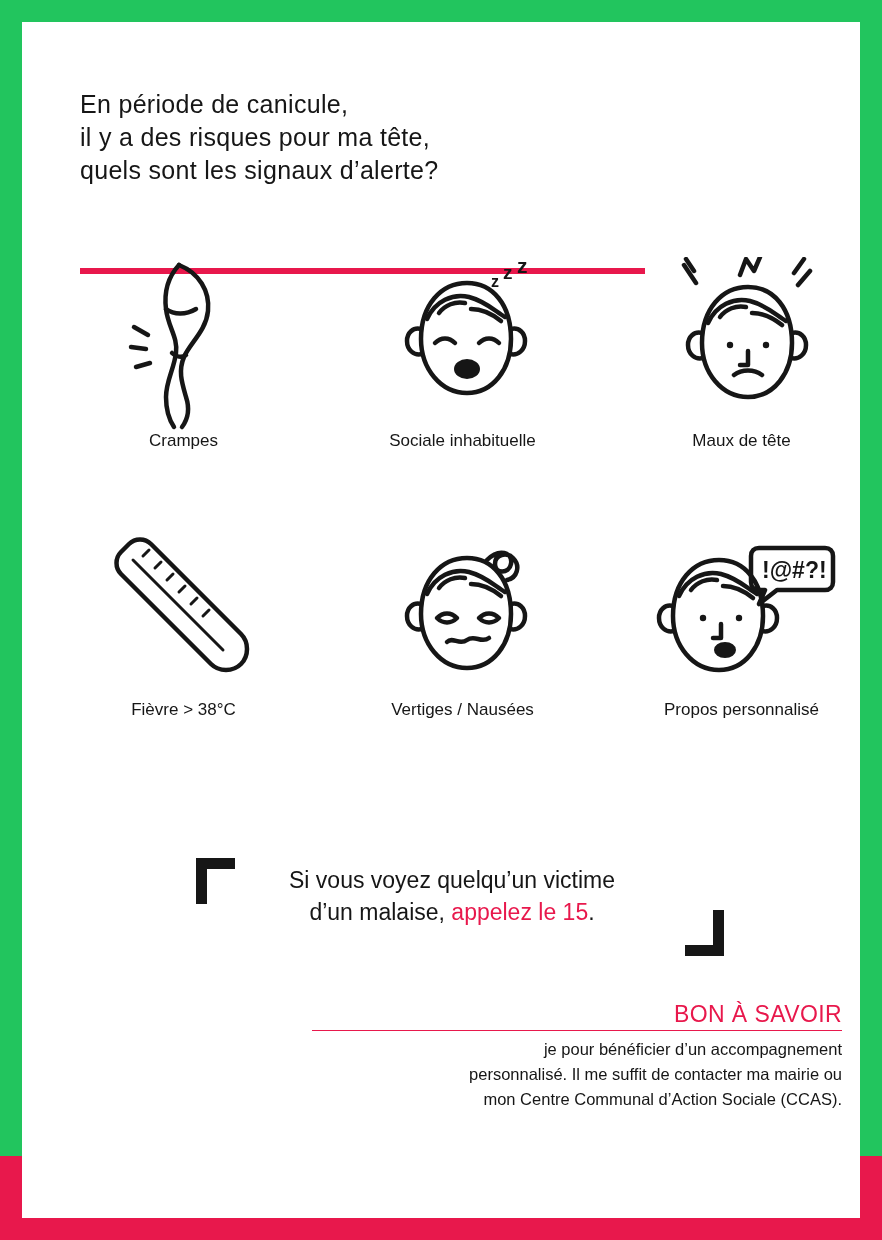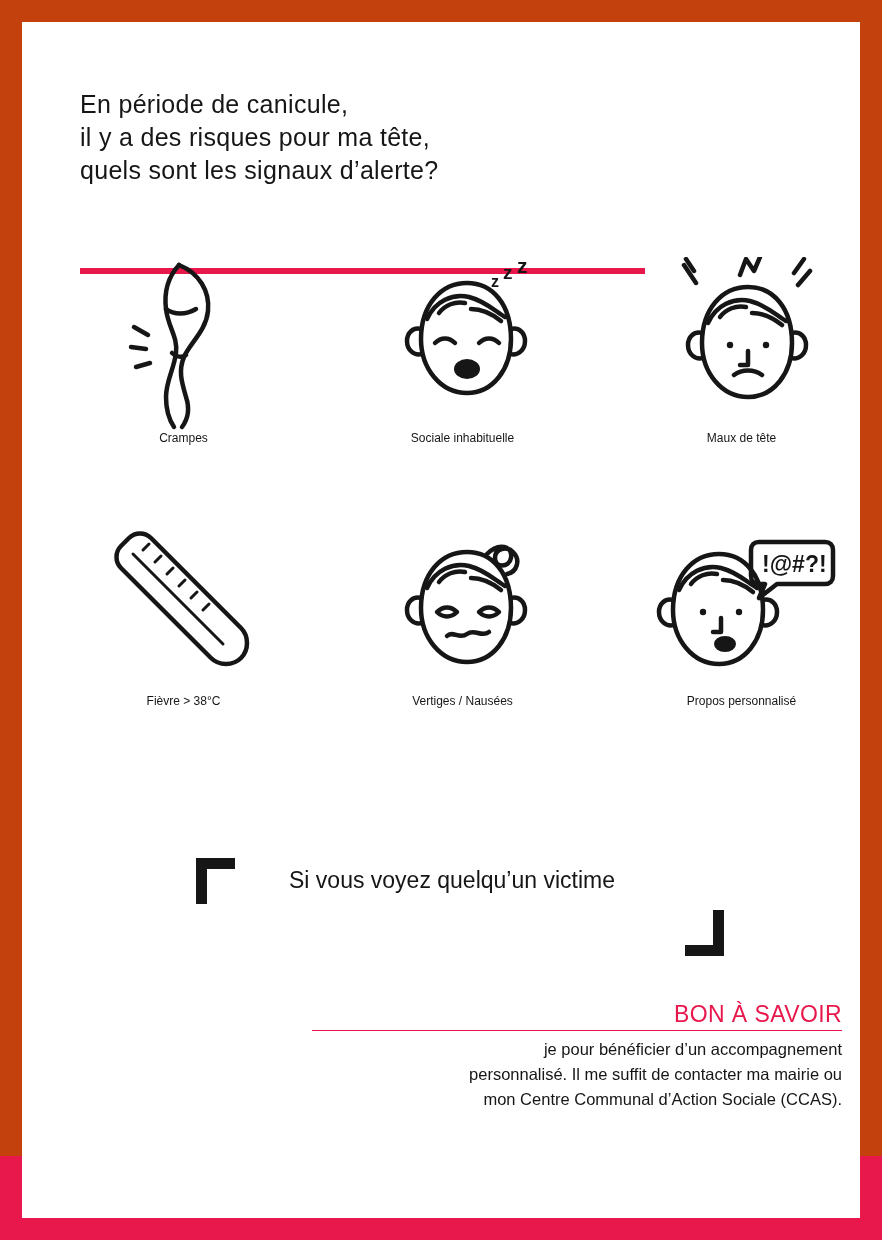--- a/index.html
+++ b/index.html
@@ -11,21 +11,21 @@
     height: 1240px;
     background: #e8184c;
     font-family: "Liberation Sans", sans-serif;
     overflow: hidden;
   }
   .page {
     position: absolute;
     left: 0; top: 0;
     width: 882px;
     height: 1156px;
-    background: #c2410c;
+    background: #22c55e;
   }
   .sheet {
     position: absolute;
     left: 22px;
     top: 22px;
     width: 838px;
     height: 1196px;
     background: #ffffff;
   }
 
@@ -68,21 +68,21 @@
     flex-direction: column;
     align-items: center;
   }
   .icon-box {
     height: 185px;
     display: flex;
     align-items: center;
     justify-content: center;
   }
   .caption {
-    font-size: 12px;
+    font-size: 17px;
     color: #161616;
     text-align: right;
     margin-top: -6px;
   }
   .row2 { margin-top: 70px; }
 
   
   .callout {
     position: absolute;
     left: 150px;
@@ -290,20 +290,21 @@
           <div class="caption">Propos personnalisé</div>
         </div>
       </div>
     </div>
 
     <div class="callout">
       <div class="bracket-tl"></div>
       <div class="bracket-br"></div>
       <div class="callout-text">
         <div>Si vous voyez quelqu’un victime</div>
+        <div><span>d’un malaise, </span><span class="accent">appelez le 15</span><span>.</span></div>
       </div>
     </div>
 
     <div class="bas">
       <div class="bas-title">BON À SAVOIR</div>
       <div class="bas-rule"></div>
       <div class="bas-body">
         <div>je pour bénéficier d’un accompagnement</div>
         <div>personnalisé. Il me suffit de contacter ma mairie ou</div>
         <div>mon Centre Communal d’Action Sociale (CCAS).</div>

